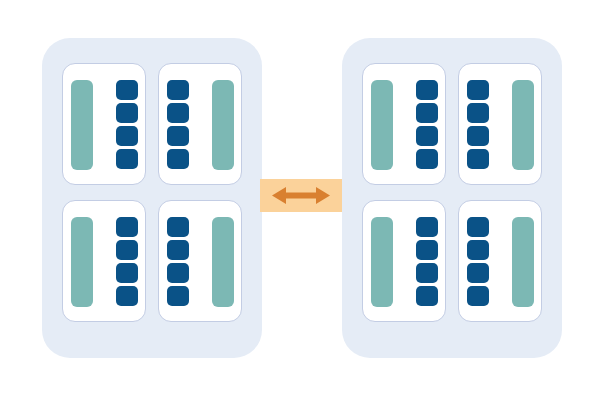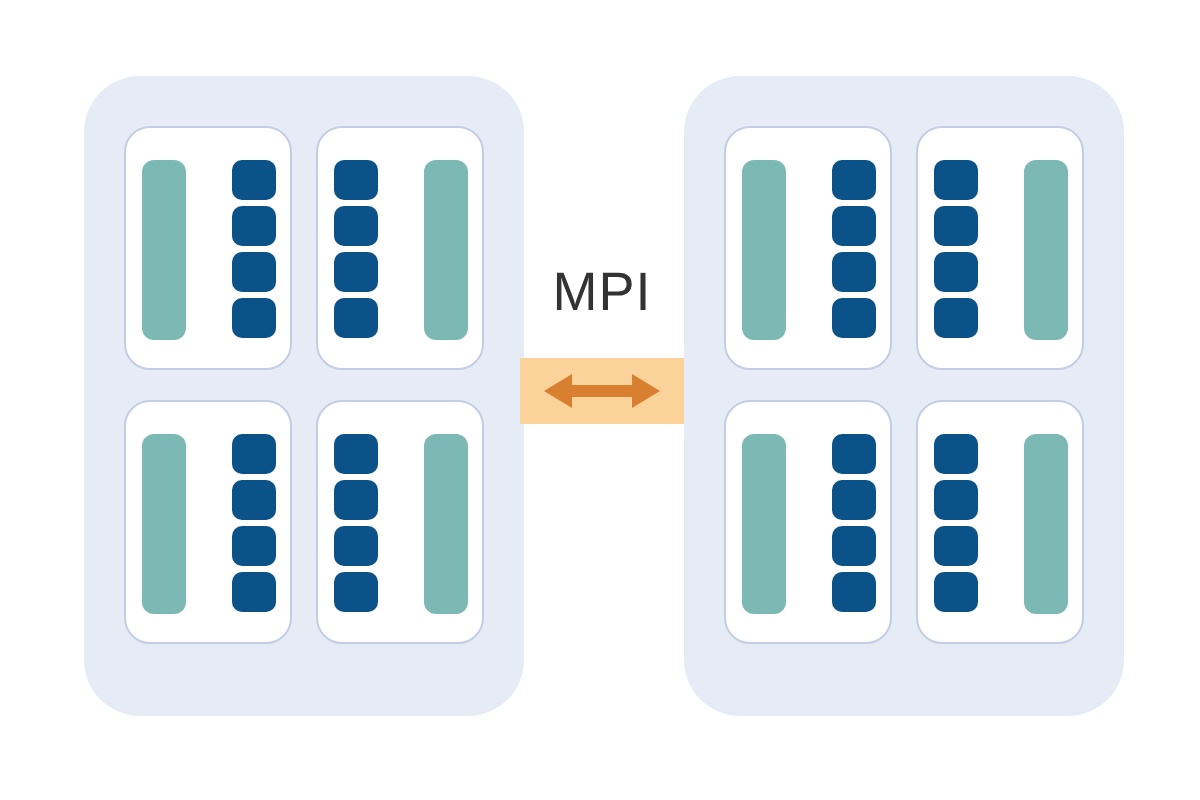--- a/index.html
+++ b/index.html
@@ -162,21 +162,20 @@
         <div class="core core-2"></div>
         <div class="core core-3"></div>
       </div>
       <div class="col col-b">
         <div class="membar"></div>
       </div>
     </div>
 
   </div>
 
-  <div class="mpi-label">MPI</div>
 
   <div class="mpi-band">
     <svg class="mpi-arrow" viewBox="0 0 82 33">
       <path d="M12 16.5 L26 8 L26 13.5 L56 13.5 L56 8 L70 16.5 L56 25 L56 19.5 L26 19.5 L26 25 Z" fill="#d98030"></path>
     </svg>
   </div>
 
   <div class="cluster cluster-right">
 
     <div class="card card-c0 card-r0">

